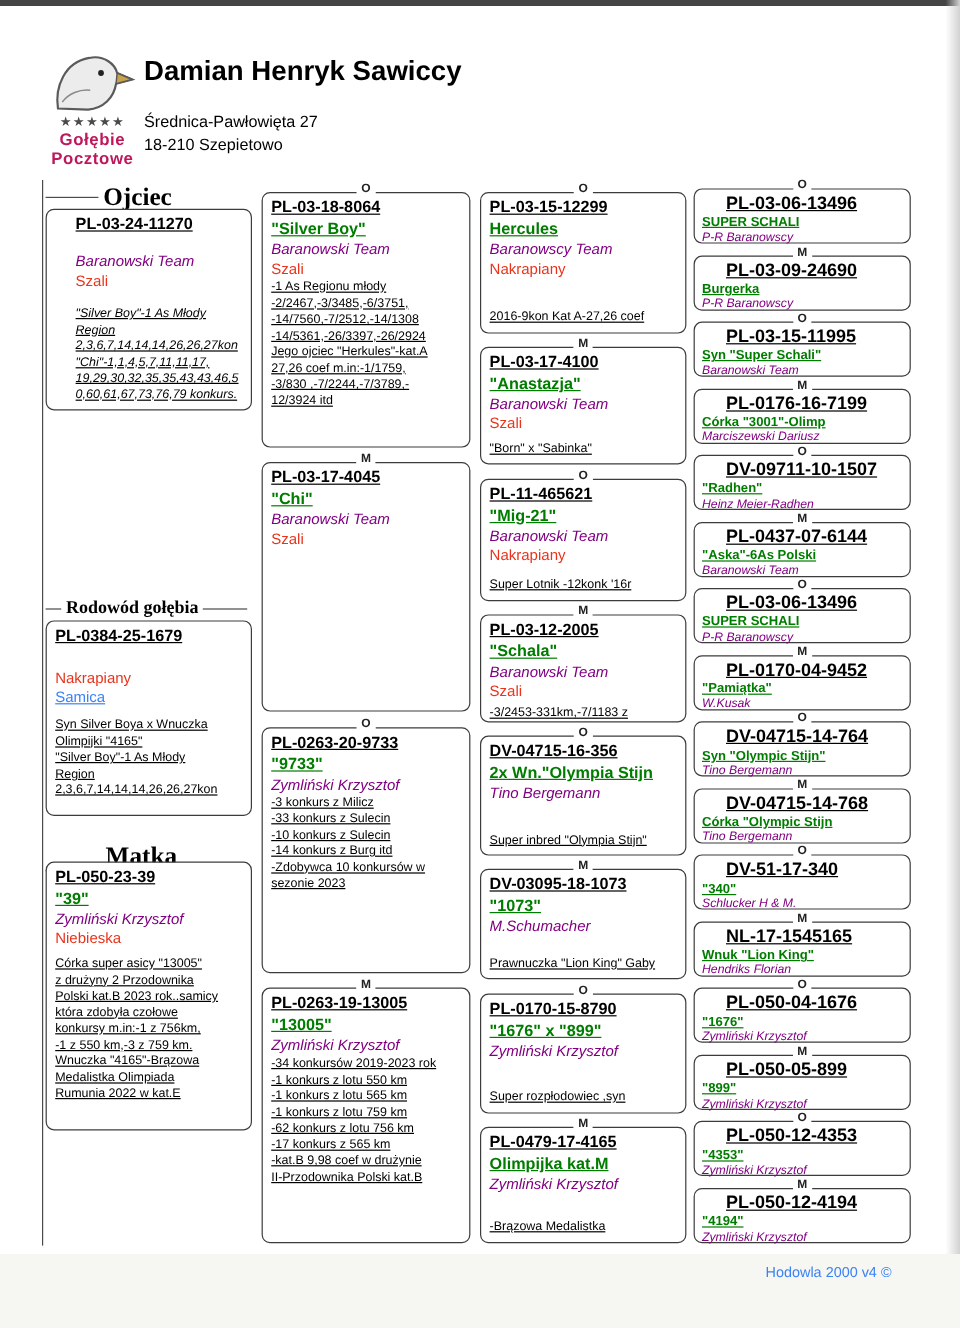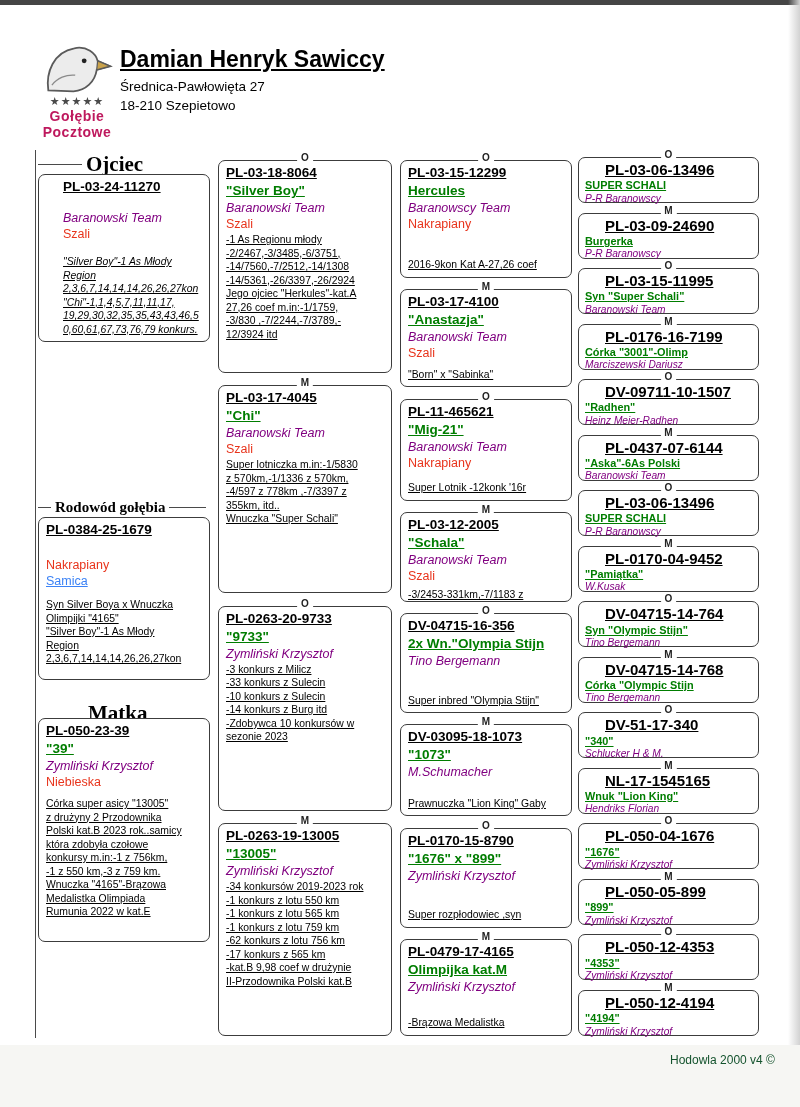--- a/index.html
+++ b/index.html
@@ -10,21 +10,21 @@
   .right-edge { position:absolute; top:0; right:0; width:12px; height:100%;
                 background:linear-gradient(to left, #d2d2d2, rgba(255,255,255,0)); }
   .bottom-band { position:absolute; left:0; top:1045px; width:100%; height:62px; background:#f6f6f3; }
 
   
   .logo { position:absolute; left:36px; top:42px; width:82px; text-align:center; }
   .logo svg { display:block; margin:0 auto; }
   .stars { font-size:11px; letter-spacing:1px; color:#4a4a4a; margin-top:1px; }
   .logo-name { font-family:Liberation Sans, sans-serif; font-weight:bold; font-size:14px; line-height:1.15; color:#be185d; letter-spacing:0.5px; }
   .owner { position:absolute; left:120px; top:46px; }
-  .owner h1 { font-size:23px; font-weight:bold; text-decoration:underline; margin-bottom:5px; }
+  .owner h1 { font-size:23px; font-weight:bold; margin-bottom:20px; }
   .owner .addr { font-size:13.5px; line-height:1.4; }
 
   
   .frame-v { position:absolute; left:35px; top:150px; height:888px; width:0; border-left:1.5px solid #4a4a4a; }
 
   
   .pcol { position:absolute; display:flex; flex-direction:column; justify-content:space-between; }
   #gen2-col { left:218px; top:160px; width:174px; height:876px; }
   #gen3-col { left:400px; top:160px; width:172px; height:876px; }
   #gen4-col { left:578px; top:157px; width:181px; height:879px; }
@@ -62,21 +62,21 @@
   .father-box { top:22px; height:168px;padding-left:24px; }
   .sp-top { margin-top:14px; }
   .lbl-pedigree { top:347px; left:-3px; }
   .subject-box { top:365px; height:163px; }
   .sp-top2 { margin-top:18px; }
   .sp-top3 { margin-top:10px; }
   .lbl-mother { top:549px; left:-3px;align-items:flex-end; }
   .mother-box { top:566px; height:224px; }
   .mother-box .notes { margin-top:6px; }
 
-  .footer { position:absolute; top:1053px; left:638px; font-size:12px; color:#14532d;margin-left:32px; }
+  .footer { position:absolute; top:1053px; left:638px; font-size:12px; color:#3b82f6; }
 </style>
 </head>
 <body>
 
 <div class="page">
   <div class="topbar"></div>
   <div class="right-edge"></div>
   <div class="bottom-band"></div>
 
   <div class="logo">
@@ -167,25 +167,20 @@
 27,26 coef m.in:-1/1759,
 -3/830 ,-7/2244,-7/3789,-
 12/3924 itd</div>
       </div>
       <div class="pbox g2" style="height: 208px;">
         <span class="sex">M</span>
         <div class="ring">PL-03-17-4045</div>
         <div class="pname">"Chi"</div>
         <div class="breeder">Baranowski Team</div>
         <div class="colorword">Szali</div>
-        <div class="notes">Super lotniczka m.in:-1/5830
-z 570km,-1/1336 z 570km,
--4/597 z 778km ,-7/3397 z
-355km, itd..
-Wnuczka "Super Schali"</div>
       </div>
       <div class="pbox g2" style="height: 205px;">
         <span class="sex">O</span>
         <div class="ring">PL-0263-20-9733</div>
         <div class="pname">"9733"</div>
         <div class="breeder">Zymliński Krzysztof</div>
         <div class="notes">-3 konkurs z Milicz
 -33 konkurs z Sulecin
 -10 konkurs z Sulecin
 -14 konkurs z Burg itd

